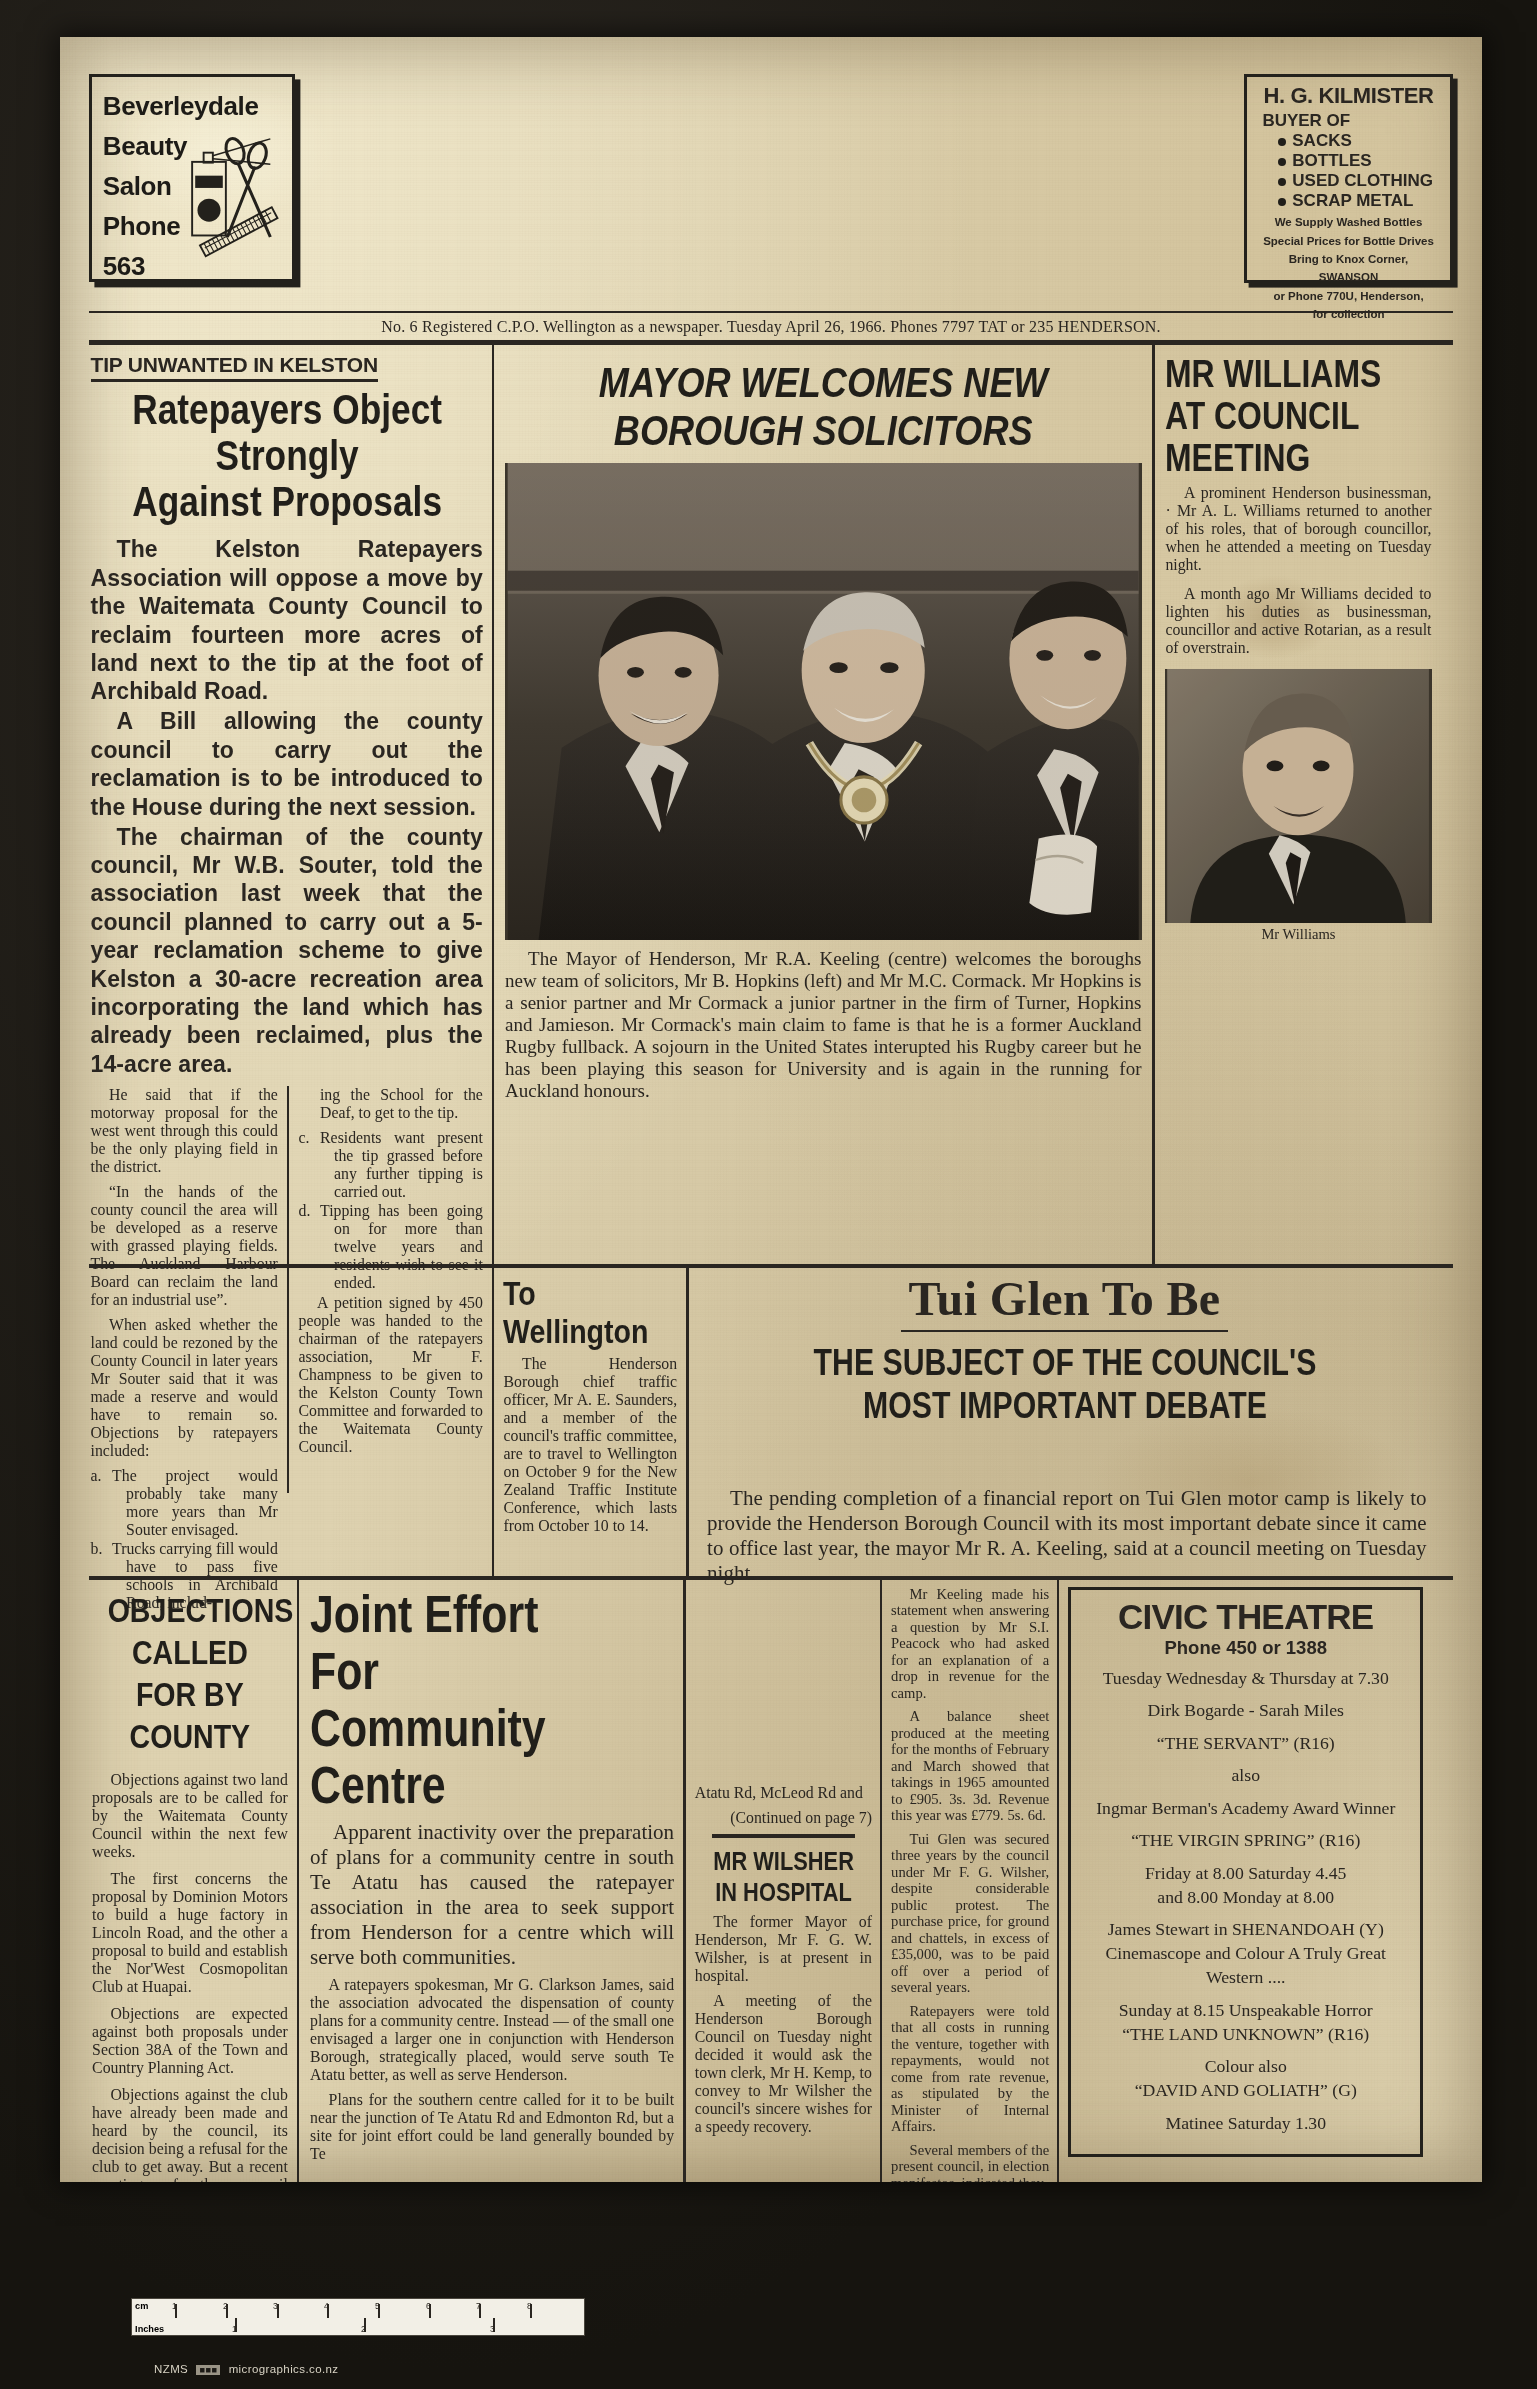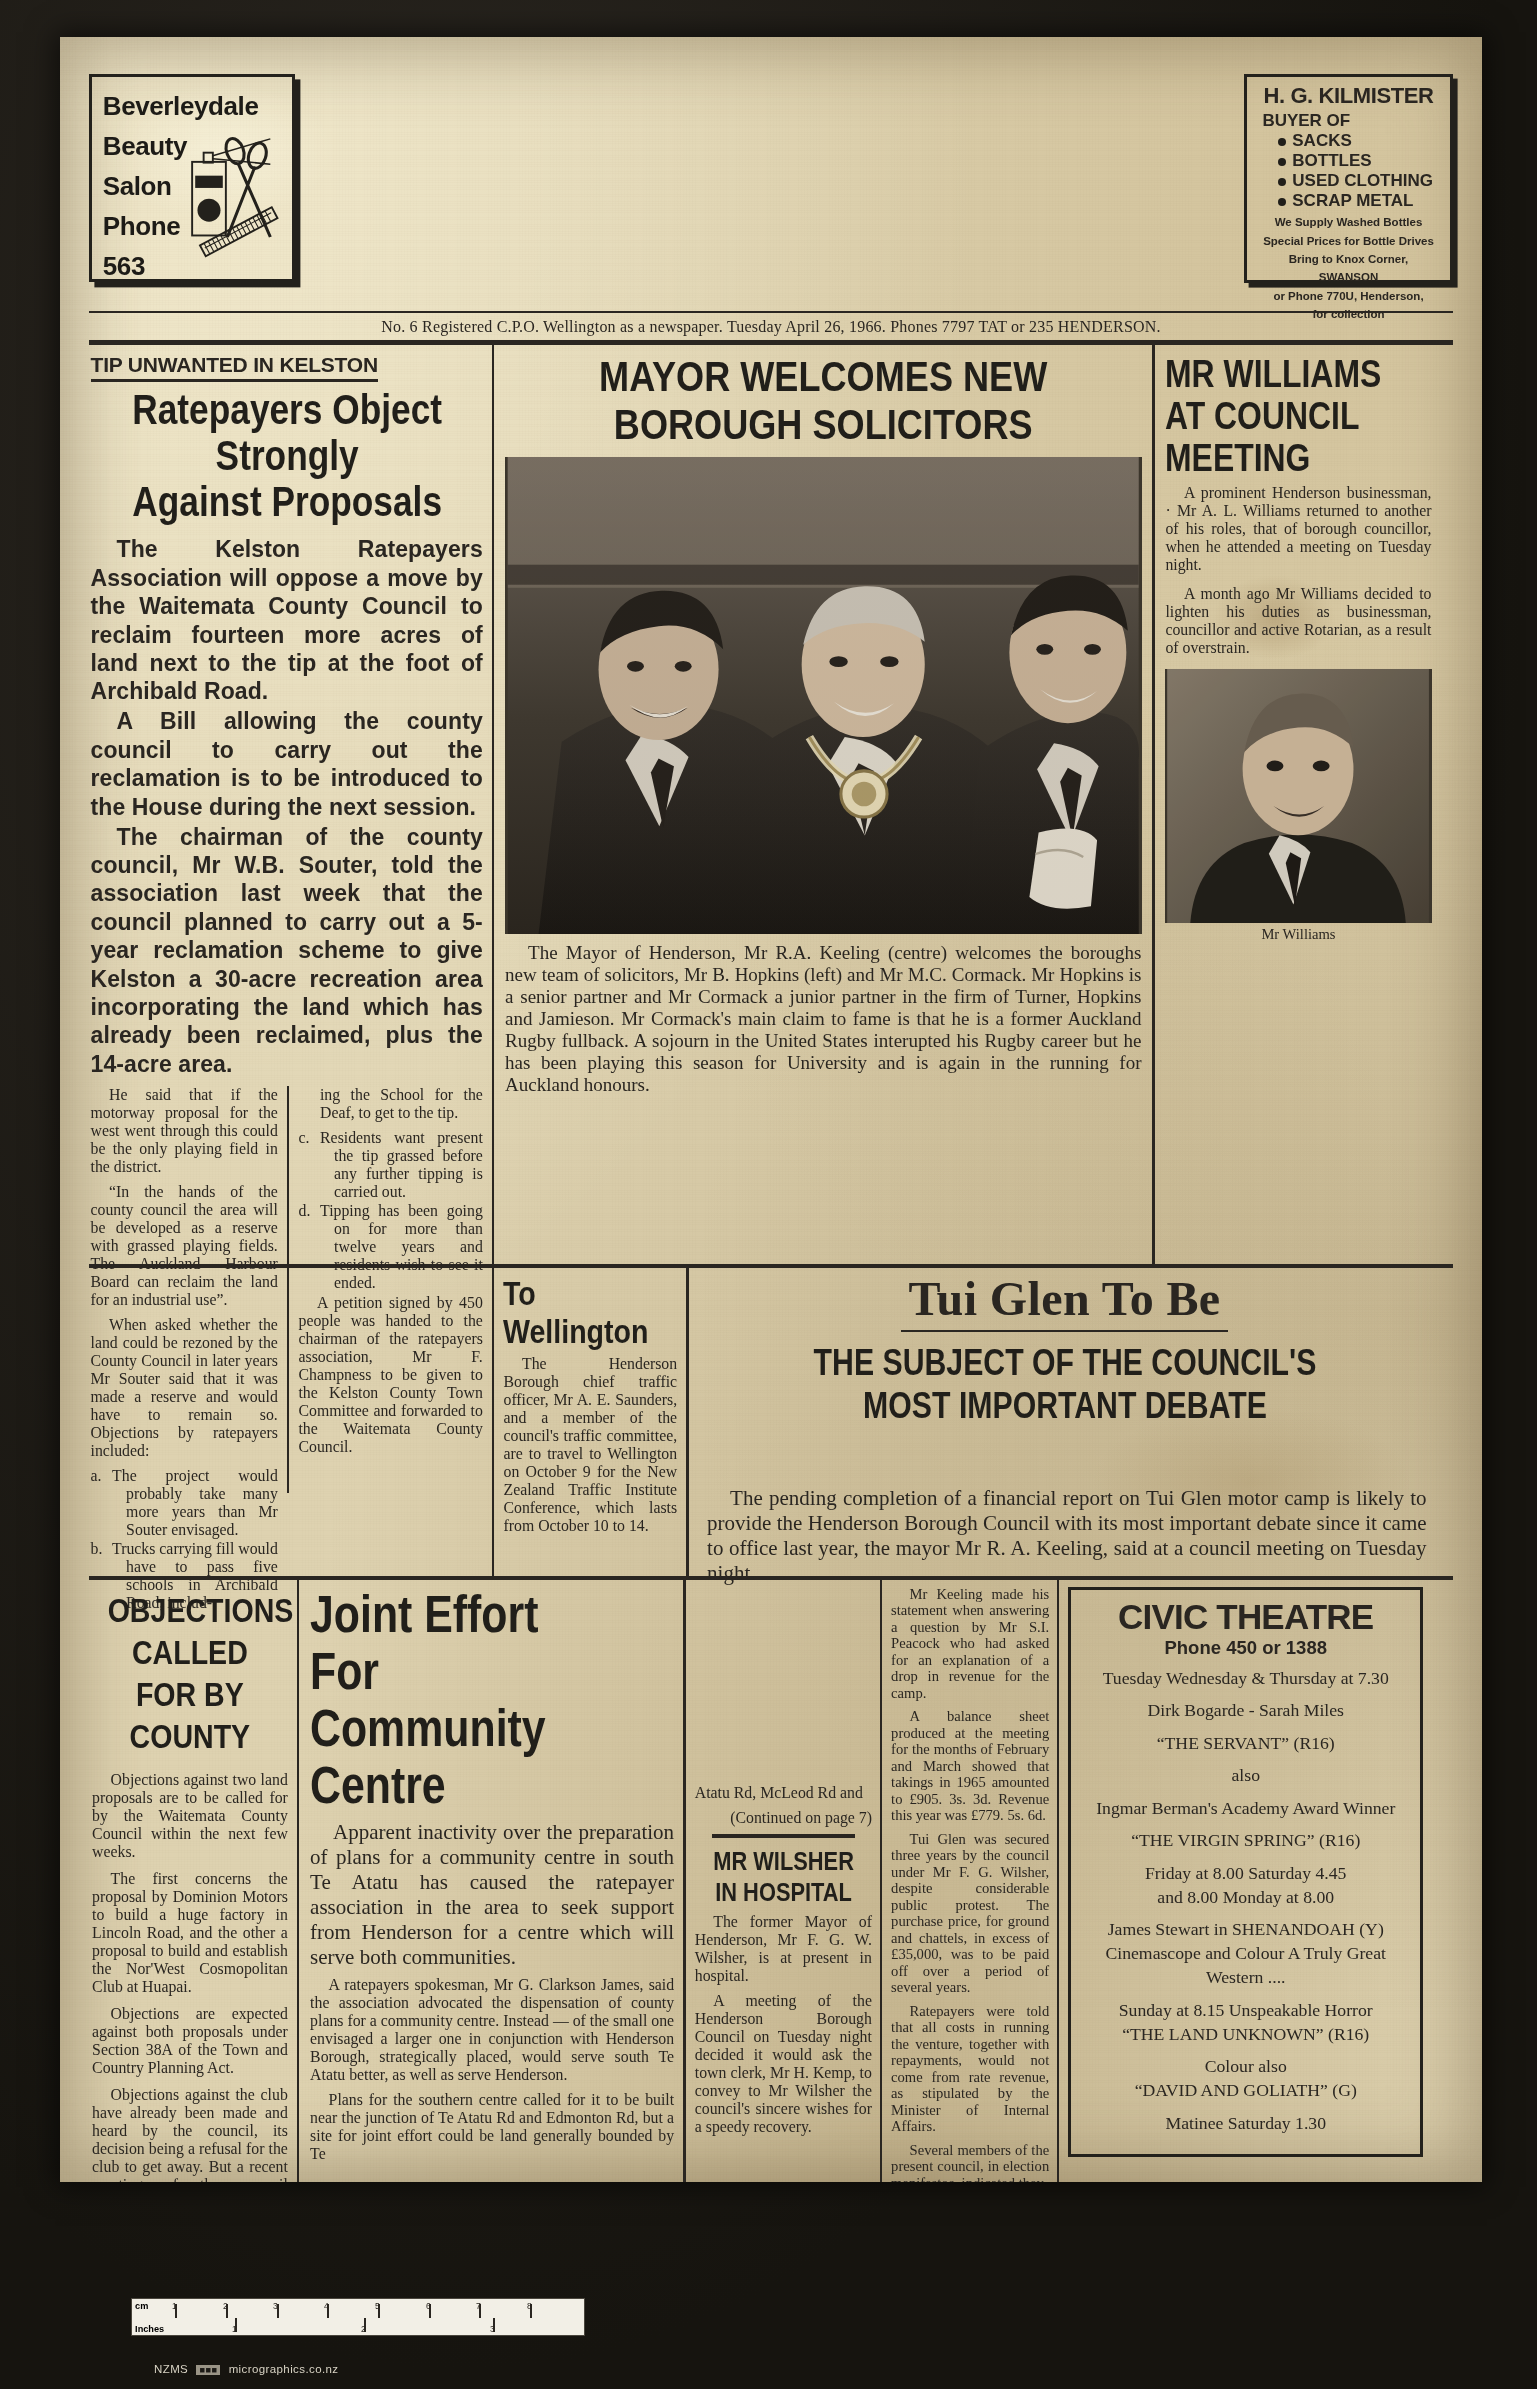--- a/index.html
+++ b/index.html
@@ -306,21 +306,21 @@
               <span class="tx">Tipping has been going on for more than twelve years and residents wish to see it ended.</span>
             </div>
             <p>A petition signed by 450 people was handed to the chairman of the ratepayers association, Mr F. Champness to be given to the Kelston County Town Committee and forwarded to the Waitemata County Council.</p>
           </div>
         </div>
       </div>
 
       <div class="vrule" style="height:919px;"></div>
 
       <div style="width:658px;padding:0 10.8px;">
-        <div style="text-align:center;padding-top:7px;">
+        <div style="text-align:center;padding-top:13px;font-style:italic;">
           <div class="hl-cond" style="font-size:43px;line-height:48px;letter-spacing:0px;">MAYOR WELCOMES NEW</div>
           <div class="hl-cond" style="font-size:43px;line-height:48px;letter-spacing:0px;">BOROUGH SOLICITORS</div>
         </div>
         <div class="photo" style="height:477px;margin-top:9.2px;">
           <svg viewBox="0 0 820 620" style="width:100%;height:100%;display:block;">
             <defs>
               <linearGradient id="bgw" x1="0" y1="0" x2="0" y2="1">
                 <stop offset="0%" stop-color="#6a6157"></stop>
                   <stop offset="55%" stop-color="#3e382f"></stop>
                   <stop offset="100%" stop-color="#2a251e"></stop>

